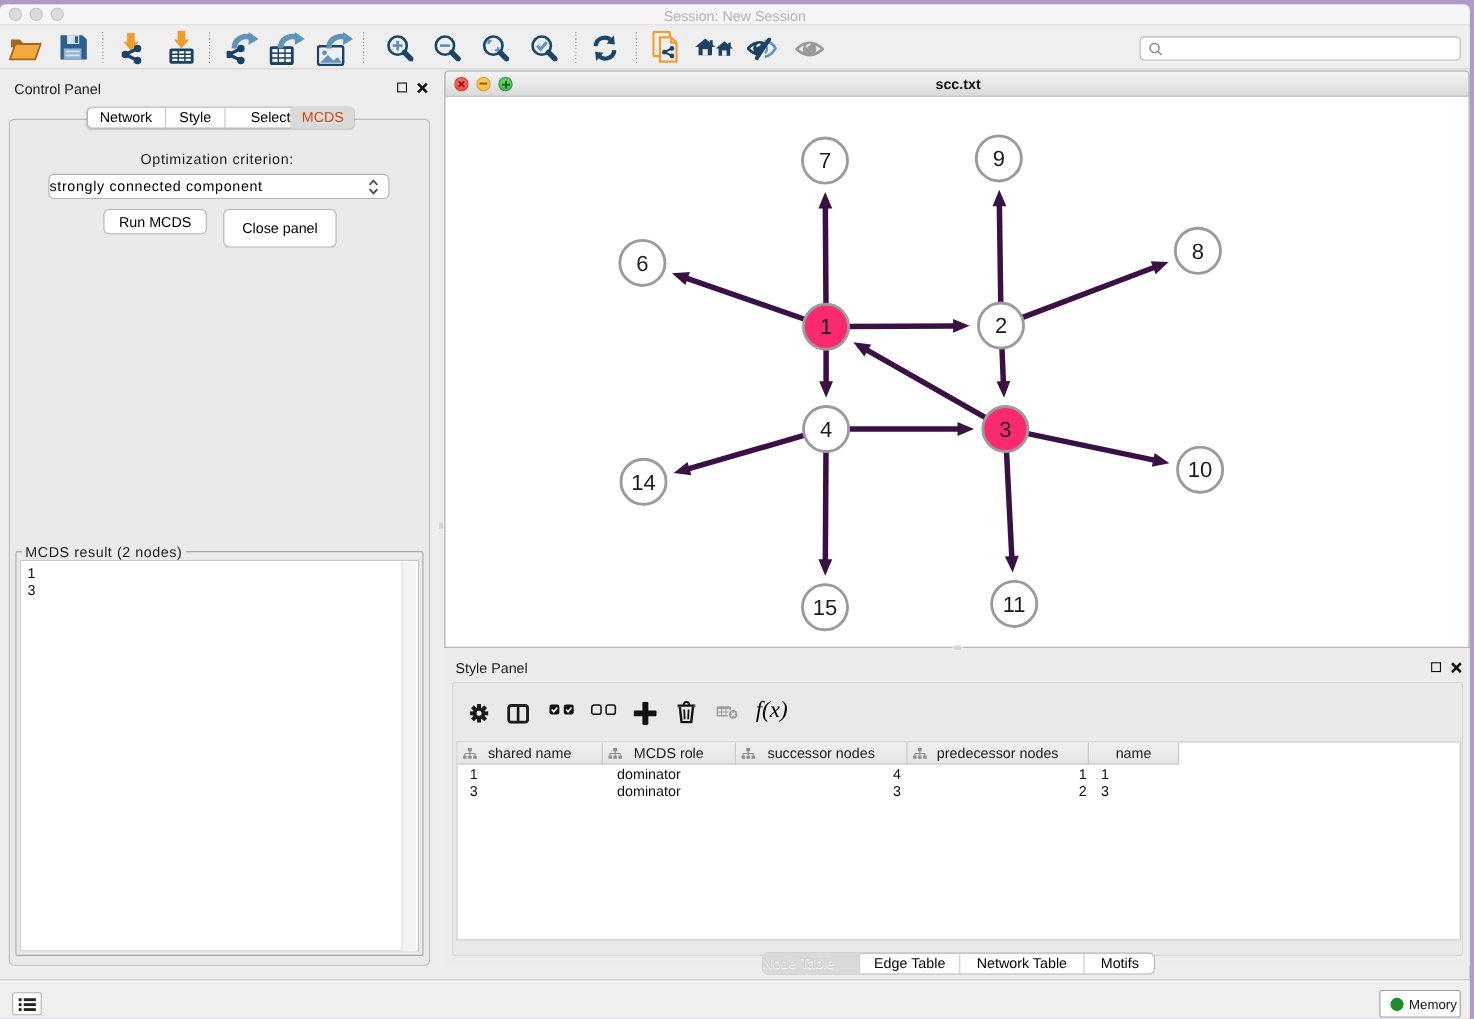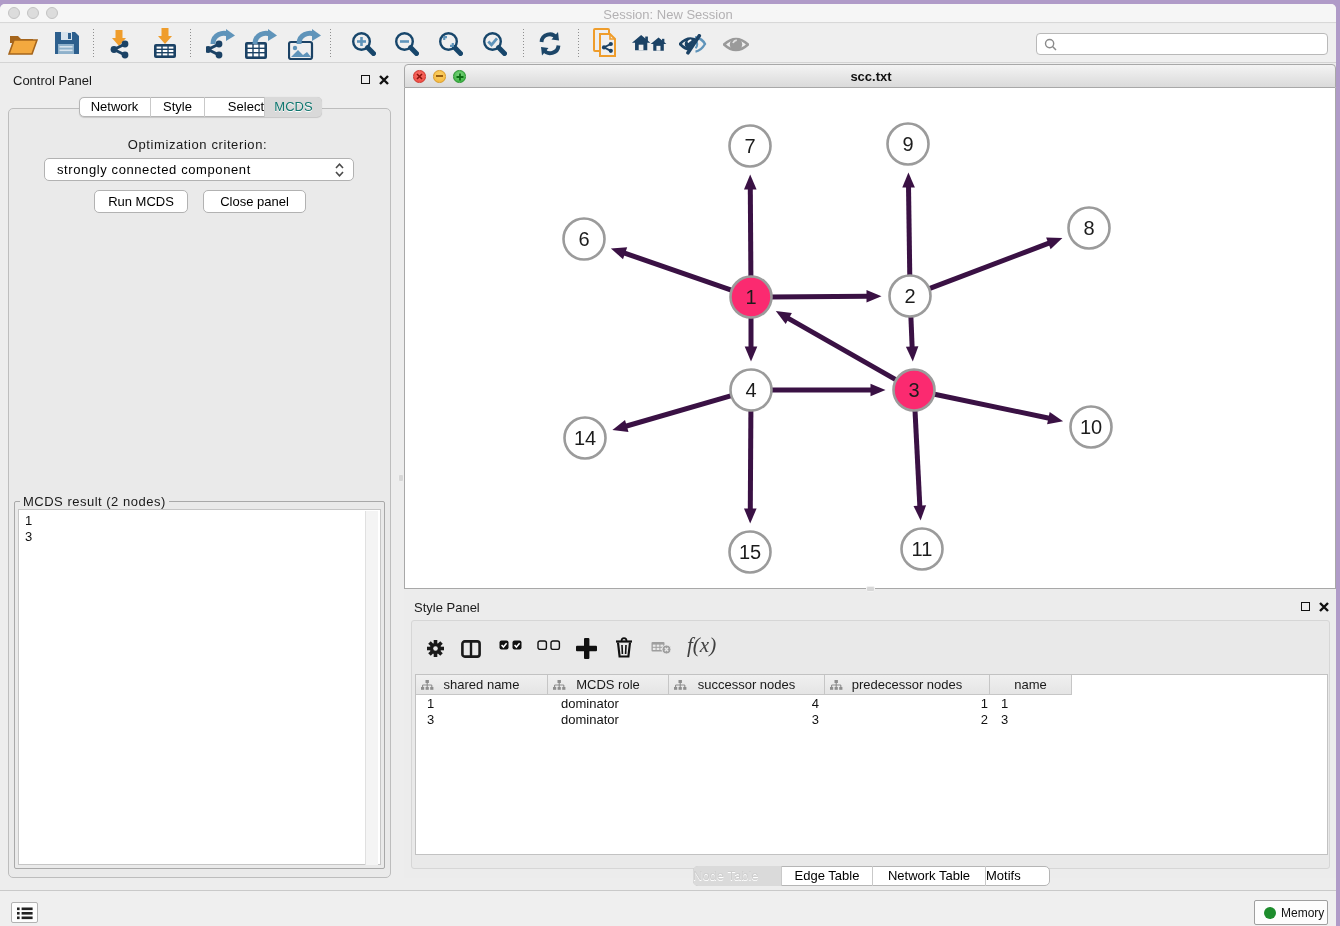--- a/index.html
+++ b/index.html
@@ -168,33 +168,33 @@
   <svg class="abs" style="left:378px;top:10px" width="12" height="12" viewBox="0 0 12 12">
       <path d="M2 2 L10 10 M10 2 L2 10" stroke="#111" stroke-width="2.4"></path>
     </svg>
 
   <div class="abs" style="left:8px;top:44px;width:383px;height:770px;border:1px solid #bdbdbd;border-radius:5px;background:#eaeaea"></div>
 
   <div class="abs" style="left:79px;top:33px;width:243px;height:20px;background:#fff;border:1px solid #b5b5b5;border-radius:5px;box-shadow:0 0.5px 1px rgba(0,0,0,.15)"></div>
   <div class="abs" style="left:79px;top:33px;width:72px;height:20px;line-height:20px;text-align:center;font-size:13px;color:#000;border-right:1px solid #c9c9c9">Network</div>
   <div class="abs" style="left:151px;top:33px;width:54px;height:20px;line-height:20px;text-align:center;font-size:13px;color:#000;border-right:1px solid #c9c9c9">Style</div>
   <div class="abs" style="left:205px;top:33px;width:60px;height:20px;line-height:20px;text-align:right;font-size:13px;color:#000;border-right:1px solid #c9c9c9">Select</div>
-  <div class="abs" style="left:265px;top:33px;width:57px;height:20px;line-height:20px;text-align:center;font-size:13px;color:#0f766e;background:#d9d9d9;border-radius:0 5px 5px 0;text-shadow:0 1px 0 #fff">MCDS</div>
+  <div class="abs" style="left:265px;top:33px;width:57px;height:20px;line-height:20px;text-align:center;font-size:13px;color:#c2410c;background:#d9d9d9;border-radius:0 5px 5px 0;text-shadow:0 1px 0 #fff">MCDS</div>
 
   <div class="abs" style="left:0;top:73px;width:395px;text-align:center;font-size:13px;letter-spacing:.6px;color:#1a1a1a">Optimization criterion:</div>
 
-  <div class="abs" style="left:44px;top:94px;width:310px;height:23px;background:#fff;border:1px solid #b2b2b2;border-radius:5px;font-size:13px;letter-spacing:.6px;line-height:21px;color:#000;padding-left:12px">strongly connected component
+  <div class="abs" style="left:44px;top:94px;width:310px;height:23px;background:#fff;border:1px solid #b2b2b2;border-radius:5px;font-size:13px;letter-spacing:.6px;line-height:21px;color:#000;padding-left:0">strongly connected component
     <svg style="position:absolute;right:8px;top:3px" width="11" height="16" viewBox="0 0 11 16">
         <path d="M2 6 L5.5 2.2 L9 6" fill="none" stroke="#4a4a4a" stroke-width="1.6"></path>
         <path d="M2 10 L5.5 13.8 L9 10" fill="none" stroke="#4a4a4a" stroke-width="1.6"></path>
       </svg>
   </div>
 
   <button class="abs" style="left:94px;top:126px;width:94px;height:23px;background:#fff;border:1px solid #b2b2b2;border-radius:5px;font-size:13px;font-family:inherit;color:#000">Run MCDS</button>
-  <button class="abs" style="left:203px;top:126px;width:103px;height:23px;background:#fff;border:1px solid #b2b2b2;border-radius:5px;font-size:13px;font-family:inherit;color:#000">Close panel</button>
+  <button class="abs" style="left:203px;top:126px;width:103px;height:35px;background:#fff;border:1px solid #b2b2b2;border-radius:5px;font-size:13px;font-family:inherit;color:#000">Close panel</button>
 
   <div class="abs" style="left:14px;top:437px;width:371px;height:368px;border:1px solid #a9a9a9;border-radius:2px"></div>
   <div class="abs" style="left:20px;top:430px;background:#eaeaea;padding:0 3px;font-size:13px;letter-spacing:.5px;color:#1a1a1a">MCDS result (2 nodes)</div>
   <div class="abs" style="left:18px;top:445px;width:363px;height:356px;background:#fff;border:1px solid #c6c6c6">
      <div class="abs" style="right:2px;top:1px;width:13px;height:354px;background:#f4f4f4;border-left:1px solid #e0e0e0"></div>
      <div class="abs" style="left:6px;top:3px;font-size:13px;line-height:16px;color:#111">1<br>3</div>
   </div>
 </div>
 
 <div class="abs" style="left:398px;top:474px;width:6px;height:8px;background:#d7d7d7;border:1px solid #efefef;border-radius:2px"></div>
@@ -319,21 +319,21 @@
       <rect x="0.5" y="1" width="13" height="9.4" rx="1" fill="#9e9e9e"></rect>
       <rect x="1.8" y="3.6" width="2.8" height="2.2" fill="#e9e9e9"></rect>
       <rect x="1.8" y="6.800000000000001" width="2.8" height="2.2" fill="#e9e9e9"></rect>
       <rect x="5.6" y="3.6" width="2.8" height="2.2" fill="#e9e9e9"></rect>
       <rect x="5.6" y="6.800000000000001" width="2.8" height="2.2" fill="#e9e9e9"></rect>
       <rect x="9.4" y="3.6" width="2.8" height="2.2" fill="#e9e9e9"></rect>
       <rect x="9.4" y="6.800000000000001" width="2.8" height="2.2" fill="#e9e9e9"></rect>
       <circle cx="15.5" cy="8.5" r="4.5" fill="#9e9e9e" stroke="#e9e9e9" stroke-width="1"></circle>
       <path d="M13.8 6.8 L17.2 10.2 M17.2 6.8 L13.8 10.2" stroke="#e9e9e9" stroke-width="1.3"></path>
     </svg>
-  <div class="abs" style="left:283px;top:44px;font-family:'Liberation Serif',serif;font-style:italic;font-size:21px;color:#404040">f(x)</div>
+  <div class="abs" style="left:283px;top:44px;font-family:'Liberation Serif',serif;font-style:italic;font-size:21px;color:#000000">f(x)</div>
 
   <div class="abs" style="left:11px;top:85px;width:913px;height:181px;background:#fff;border:1px solid #c2c2c2"></div>
   <div class="abs" id="thead" style="left:12px;top:86px;height:20px;width:656px;background:linear-gradient(#f0f0f0,#e4e4e4)">
     <div class="abs" style="left:0;top:0;width:132px;height:20px;border-right:1px solid #c6c6c6;border-bottom:1px solid #c6c6c6;line-height:20px;text-align:center;font-size:13px;color:#1a1a1a">shared name</div>
     <div class="abs" style="left:132px;top:0;width:121px;height:20px;border-right:1px solid #c6c6c6;border-bottom:1px solid #c6c6c6;line-height:20px;text-align:center;font-size:13px;color:#1a1a1a">MCDS role</div>
     <div class="abs" style="left:253px;top:0;width:156px;height:20px;border-right:1px solid #c6c6c6;border-bottom:1px solid #c6c6c6;line-height:20px;text-align:center;font-size:13px;color:#1a1a1a">successor nodes</div>
     <div class="abs" style="left:409px;top:0;width:165px;height:20px;border-right:1px solid #c6c6c6;border-bottom:1px solid #c6c6c6;line-height:20px;text-align:center;font-size:13px;color:#1a1a1a">predecessor nodes</div>
     <div class="abs" style="left:574px;top:0;width:82px;height:20px;border-right:1px solid #c6c6c6;border-bottom:1px solid #c6c6c6;line-height:20px;text-align:center;font-size:13px;color:#1a1a1a">name</div>
     <svg style="position:absolute;left:5px;top:5px" width="13" height="10" viewBox="0 0 13 10">
         <rect x="4.5" y="0" width="3.4" height="3" fill="#8d8d8d"></rect>
@@ -378,21 +378,21 @@
       <span class="abs" style="left:253px;width:150px;text-align:right">3</span>
       <span class="abs" style="left:409px;width:163px;text-align:right">2</span>
       <span class="abs" style="left:585px">3</span>
     </div>
   </div>
 
   <div class="abs" style="left:289px;top:277px;width:357px;height:20px;background:#fff;border:1px solid #b5b5b5;border-radius:5px"></div>
   <div class="abs" style="left:289px;top:277px;width:89px;height:20px;line-height:20px;text-align:left;font-size:13px;color:#cfcfcf;background:#dadada;border-radius:5px 0 0 5px;border-right:1px solid #c9c9c9;text-shadow:0 1px 0 #fff">Node Table</div>
   <div class="abs" style="left:378px;top:277px;width:91px;height:20px;line-height:20px;text-align:center;font-size:13px;color:#000;border-right:1px solid #c9c9c9">Edge Table</div>
   <div class="abs" style="left:469px;top:277px;width:113px;height:20px;line-height:20px;text-align:center;font-size:13px;color:#000;border-right:1px solid #c9c9c9">Network Table</div>
-  <div class="abs" style="left:582px;top:277px;width:64px;height:20px;line-height:20px;text-align:left;font-size:13px;color:#000">Motifs</div>
+  <div class="abs" style="left:582px;top:277px;width:64px;height:20px;line-height:20px;text-align:center;font-size:13px;color:#000">Motifs</div>
 </div>
 
 <div class="abs" style="left:866px;top:586px;width:9px;height:6px;background:#d7d7d7;border:1px solid #f2f2f2;border-radius:2px"></div>
 
 <div class="abs" style="left:0;top:890px;width:1336px;height:36px;background:#efefef;border-top:1px solid #c9c9c9">
   <div class="abs" style="left:11px;top:11px;width:27px;height:21px;background:#fdfdfd;border:1px solid #b2b2b2;border-radius:2px">
       <svg style="position:absolute;left:4px;top:1px" width="18" height="19" viewBox="0 0 18 19">
         <rect x="1" y="3.5" width="2.6" height="2.6" fill="#222"></rect>
         <rect x="5.6" y="3.5" width="11" height="2.6" fill="#222"></rect>
         <rect x="1" y="8" width="2.6" height="2.6" fill="#222"></rect>

